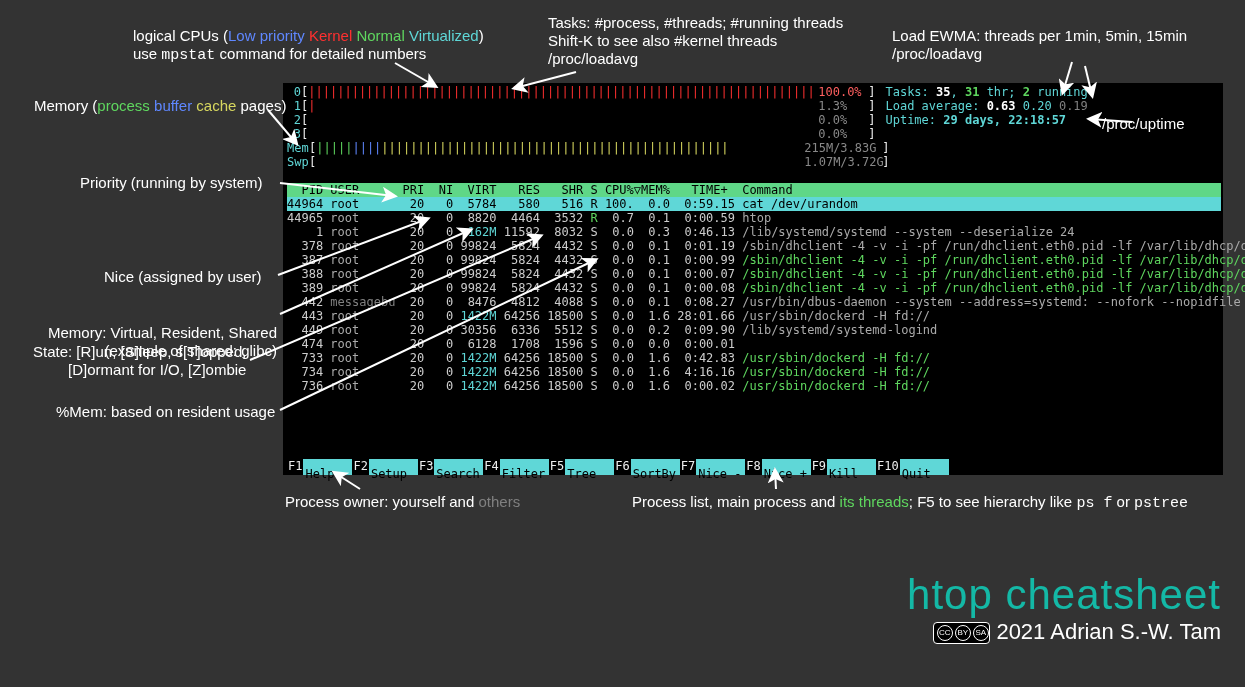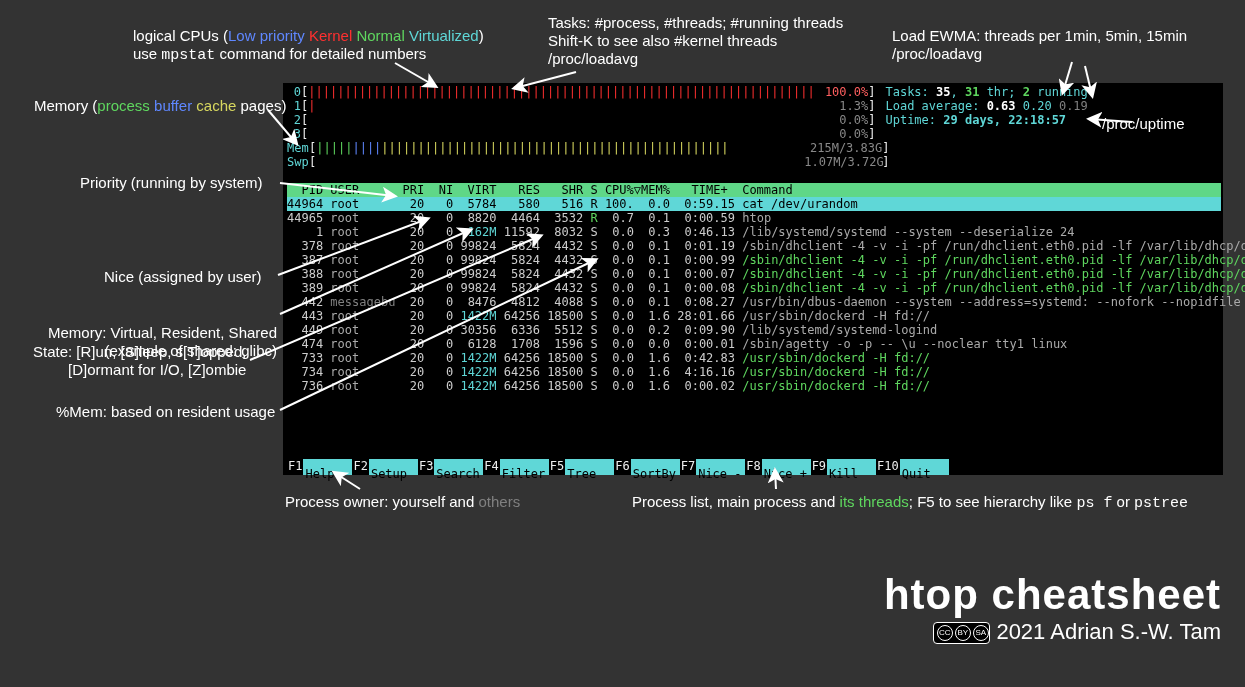--- a/index.html
+++ b/index.html
@@ -39,21 +39,21 @@
     overflow: hidden;
     letter-spacing: 0;
   }
   .mem-bar {
     width: 488px;
     display: inline-block;
     white-space: nowrap;
     overflow: hidden;
     letter-spacing: 0;
   }
-  .pct   { color: #888; width: 50px; text-align: right; display:inline-block;}
+  .pct   { color: #888; width: 50px; text-align: left; display:inline-block;}
   .rhs   { margin-left: 10px; color: #5fd7d7; white-space: nowrap;}
 
   
   .c-blue   { color: #5f87ff; }
   .c-red    { color: #ff3030; }
   .c-green  { color: #5fd75f; }
   .c-cyan   { color: #5fd7d7; }
   .c-yellow { color: #d7d75f; }
   .c-white  { color: #ffffff; font-weight: bold; }
   .c-dim    { color: #808080; }
@@ -75,21 +75,21 @@
   
   .fkeys { position: absolute; bottom: 2px; left: 4px; right:4px; height:14px; display:flex;}
   .fnum  { background:#000; color:#eee; padding:0 1px;}
   .fname { background:#5fd7d7; color:#000; padding:8px 2px; min-width:45px;}
 
   
   svg.overlay { position: absolute; left:0; top:0; width:1245px; height:687px; pointer-events:none;}
 
   
   #title { position:absolute; right:24px; bottom: 42px; text-align:right;}
-  #title .big { font-size: 42px; color:#ffffff; font-weight:700; letter-spacing:1px;margin-left:8px;}
+  #title .big { font-size: 42px; color:#14b8a6; font-weight:400; letter-spacing:1px;margin-left:8px;}
   #title .sub { font-size: 22px; color:#fff; font-weight:300;}
 
   
   .cc {
     display:inline-block;
     width: 55px; height: 20px;
     border:1px solid #fff; border-radius:4px;
     background:#000;
     vertical-align: middle;
     text-align:center;
@@ -295,21 +295,20 @@
         <span class="c-gray">root      </span>
         <span> 20 </span>
         <span>  0 </span>
         <span class=""> 6128 </span>
         <span> 1708 </span>
         <span> 1596 </span>
         <span class="">S </span>
         <span> 0.0 </span>
         <span> 0.0 </span>
         <span> 0:00.01 </span>
-        <span class="c-gray">/sbin/agetty -o -p -- \u --noclear tty1 linux</span>
       </div>
       <div class="proc-row">
         <span>  733 </span>
         <span class="c-gray">root      </span>
         <span> 20 </span>
         <span>  0 </span>
         <span class="c-cyan">1422M </span>
         <span>64256 </span>
         <span>18500 </span>
         <span class="">S </span>

